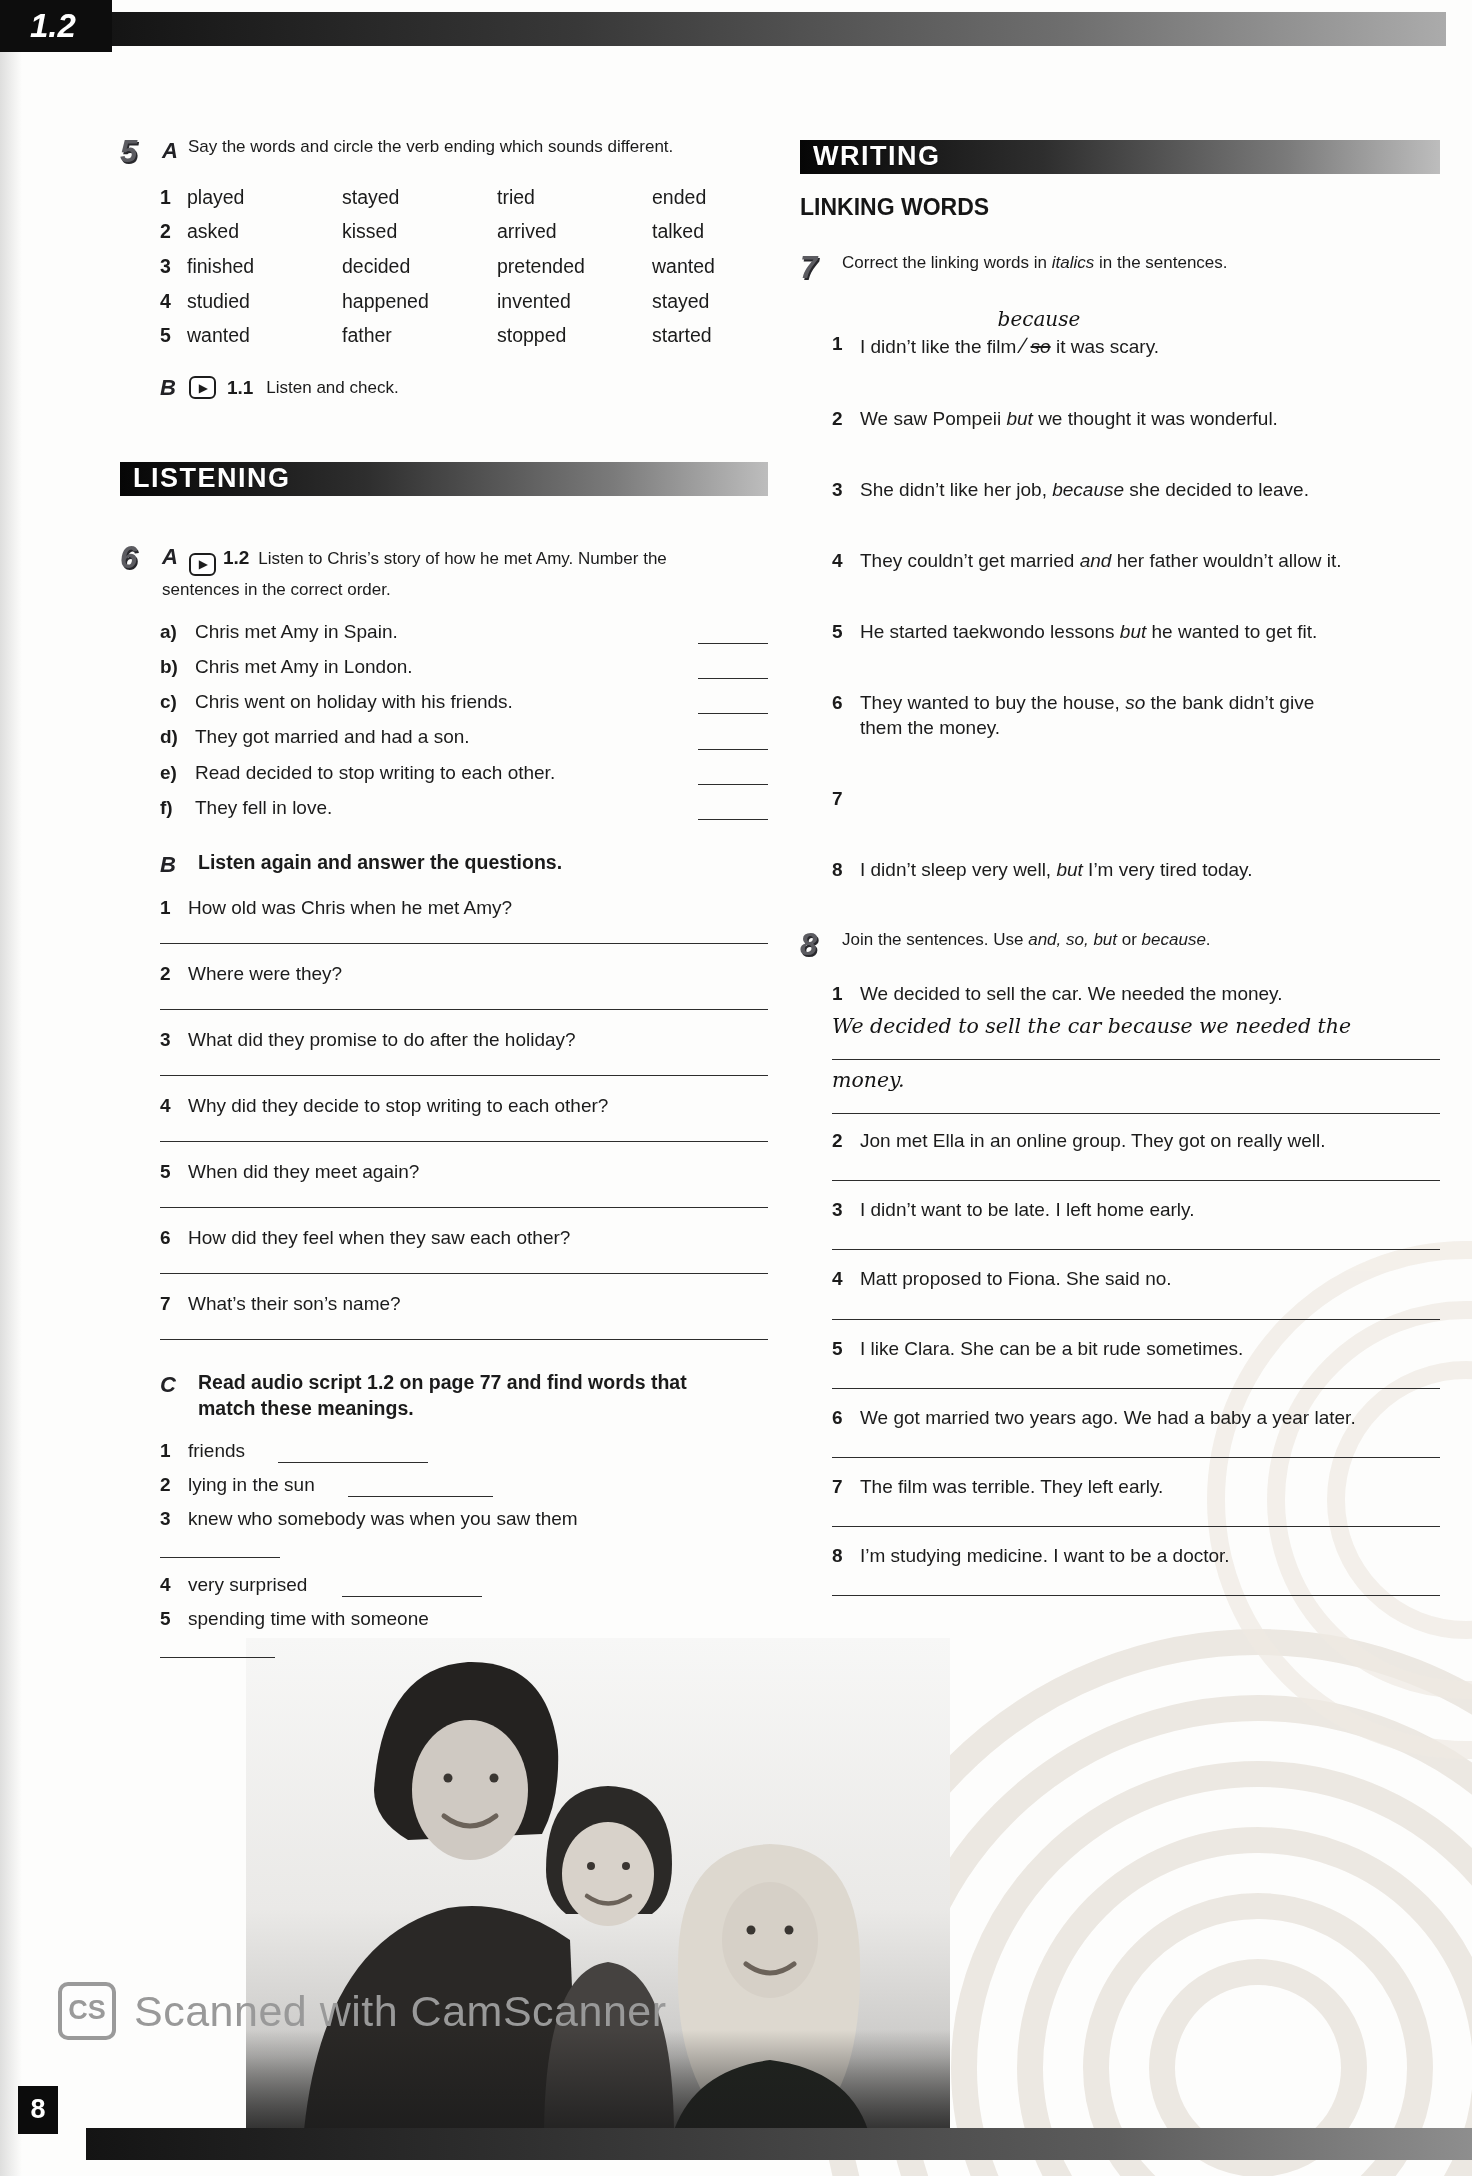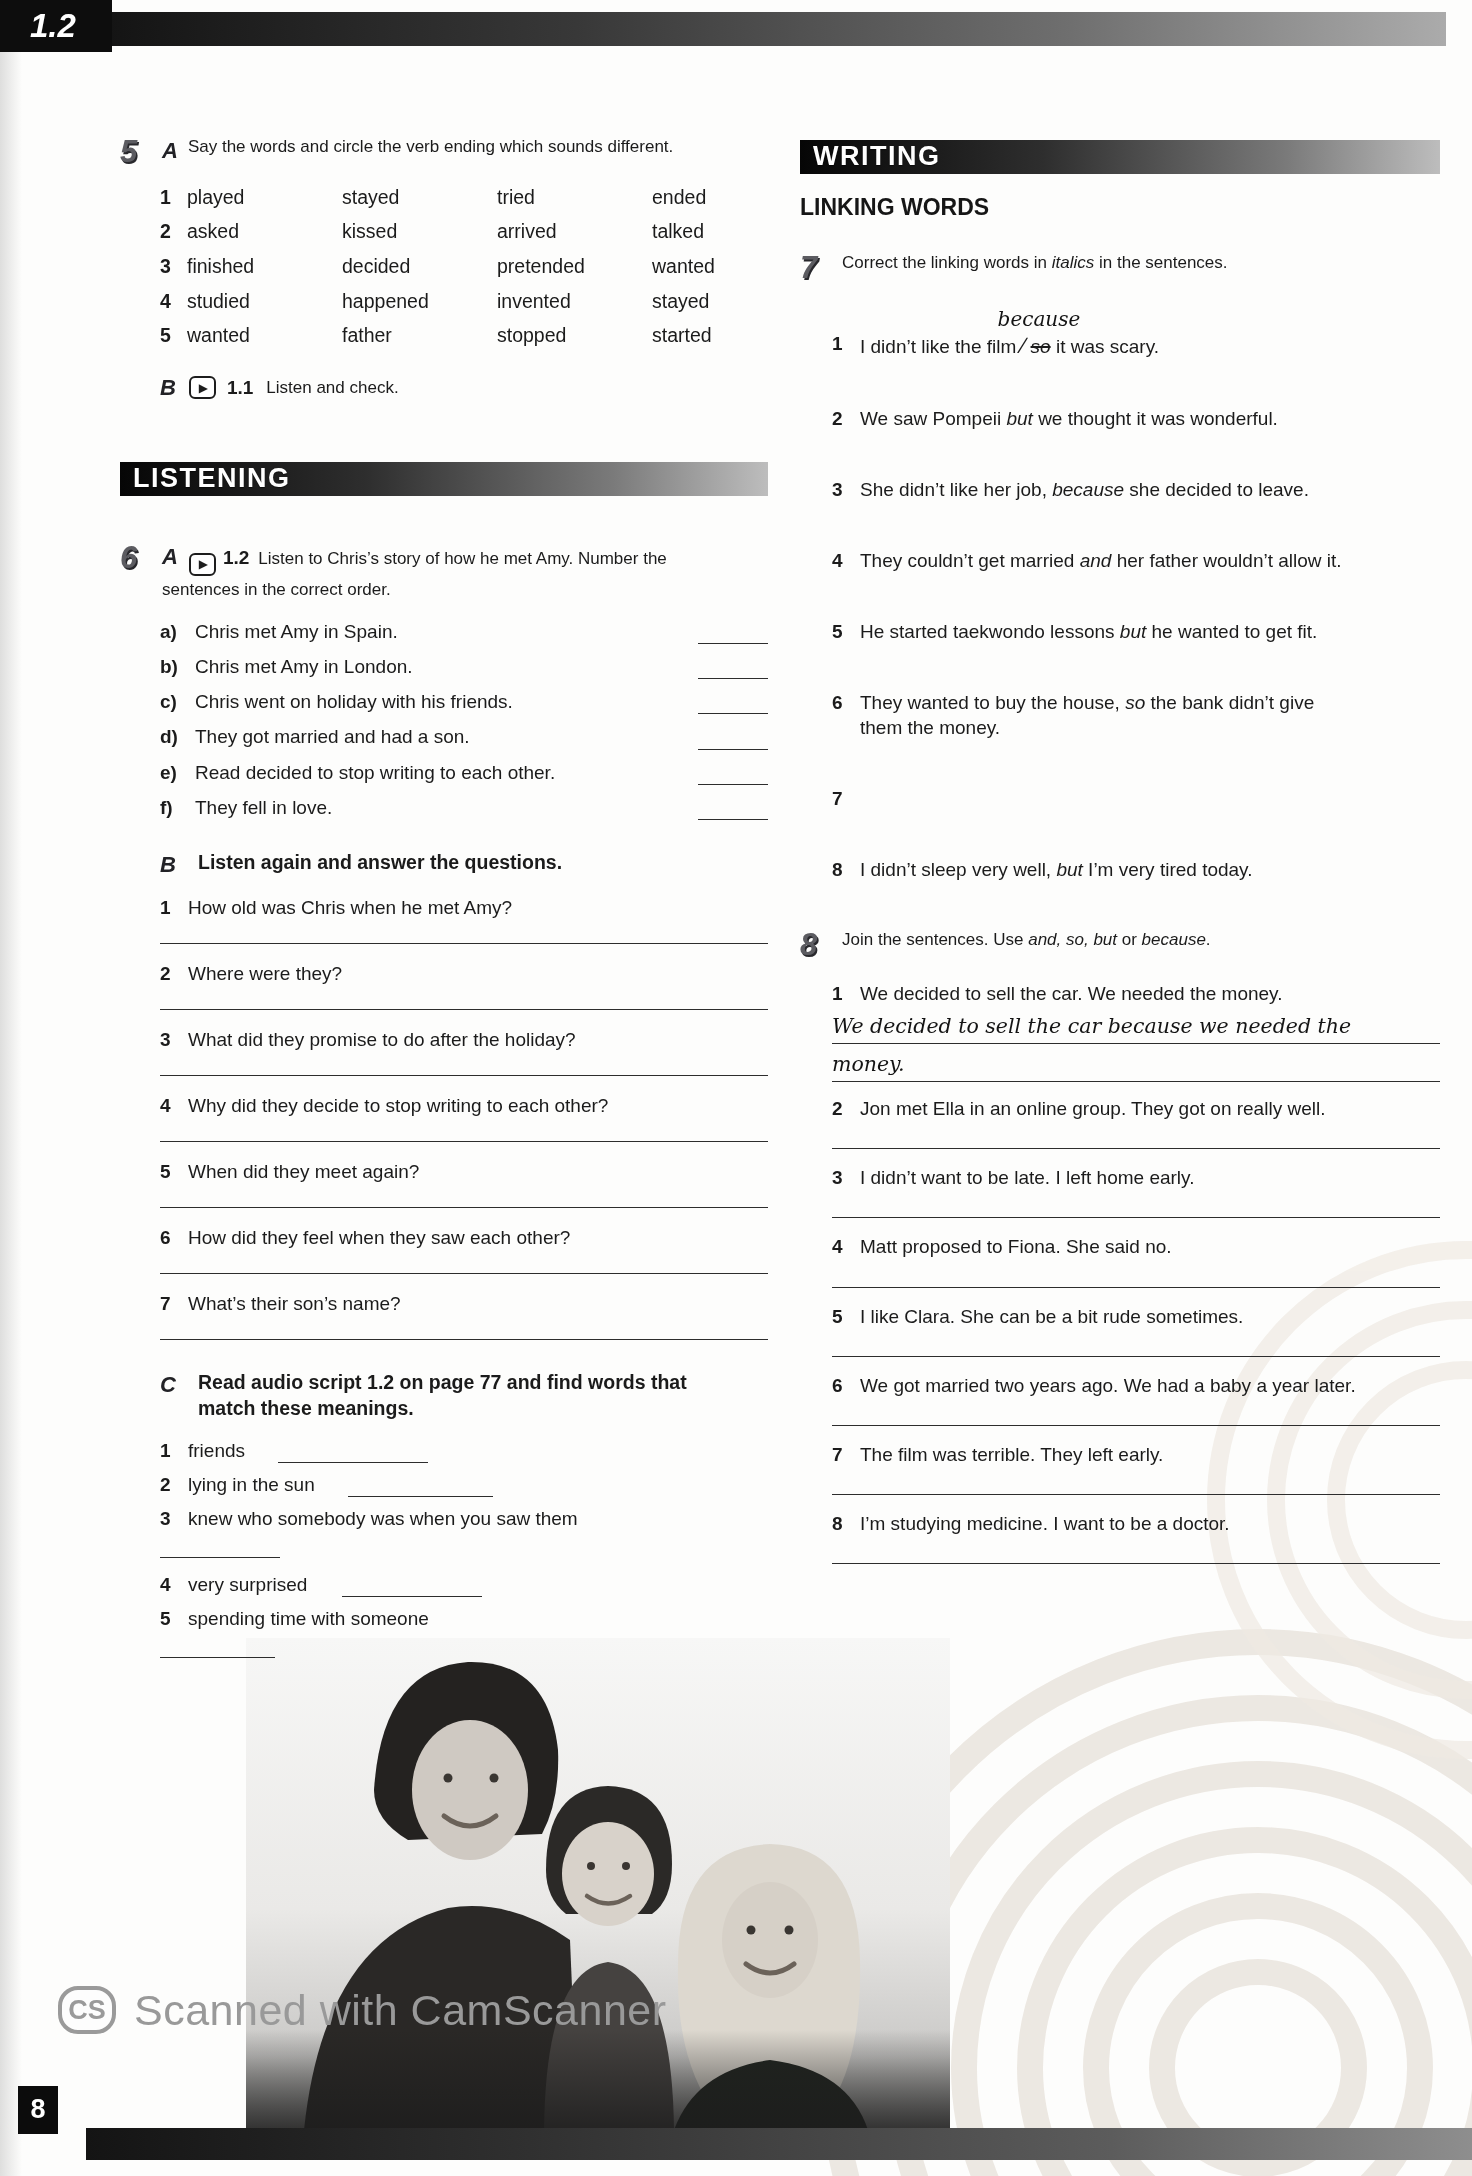--- a/index.html
+++ b/index.html
@@ -90,27 +90,27 @@
   .s-text{max-width:500px;display:inline-block}
 
   .ex8-head{margin-top:22px}
   .j-items{margin:20px 0 0 32px}
   .j-item{margin-bottom:14px}
   .j-text{display:flex;gap:11px}
   .j-text .sentence{max-width:500px;display:inline-block}
   .j-rule{border-bottom:1.7px solid #2d2d2d;height:0;margin-top:27px;margin-bottom:16px}
   .hand-answer{margin-top:4px}
   .hand-line{font-family:"DejaVu Serif",serif;font-style:italic;font-size:20.5px;color:#141414;
-    border-bottom:1.8px solid #2d2d2d;padding-bottom:3px;margin-top:7px}
+    border-bottom:1.8px solid #2d2d2d;padding-bottom:19px;margin-top:7px}
 
   
   .ripples{position:absolute;left:0;top:0;z-index:0;pointer-events:none}
   .photo{position:absolute;left:246px;top:1638px;width:704px;height:492px;z-index:1}
   .scanner{position:absolute;left:58px;top:1982px;display:flex;align-items:center;gap:18px;z-index:6}
-  .cs-box{width:58px;height:48px;border:4px solid #9a9a9a;border-radius:20px;color:#9a9a9a;
+  .cs-box{width:58px;height:58px;border:4px solid #9a9a9a;border-radius:10px;color:#9a9a9a;
     font-weight:800;font-size:27px;display:flex;align-items:center;justify-content:center;
     background:rgba(255,255,255,.25)}
   .scanner-text{font-size:43px;color:#999;letter-spacing:.5px}
   .page-num{position:absolute;left:18px;top:2086px;width:40px;height:48px;background:#0c0c0c;color:#fff;
     font-size:27px;font-weight:700;display:flex;align-items:center;justify-content:center;z-index:4}
   .bottom-strip{position:absolute;left:86px;right:0;top:2128px;height:32px;z-index:3;
     background:linear-gradient(90deg,#141414,#303030 32%,#5c5c5c 74%,#8e8e8e)}
 </style>
 </head>
 <body>

